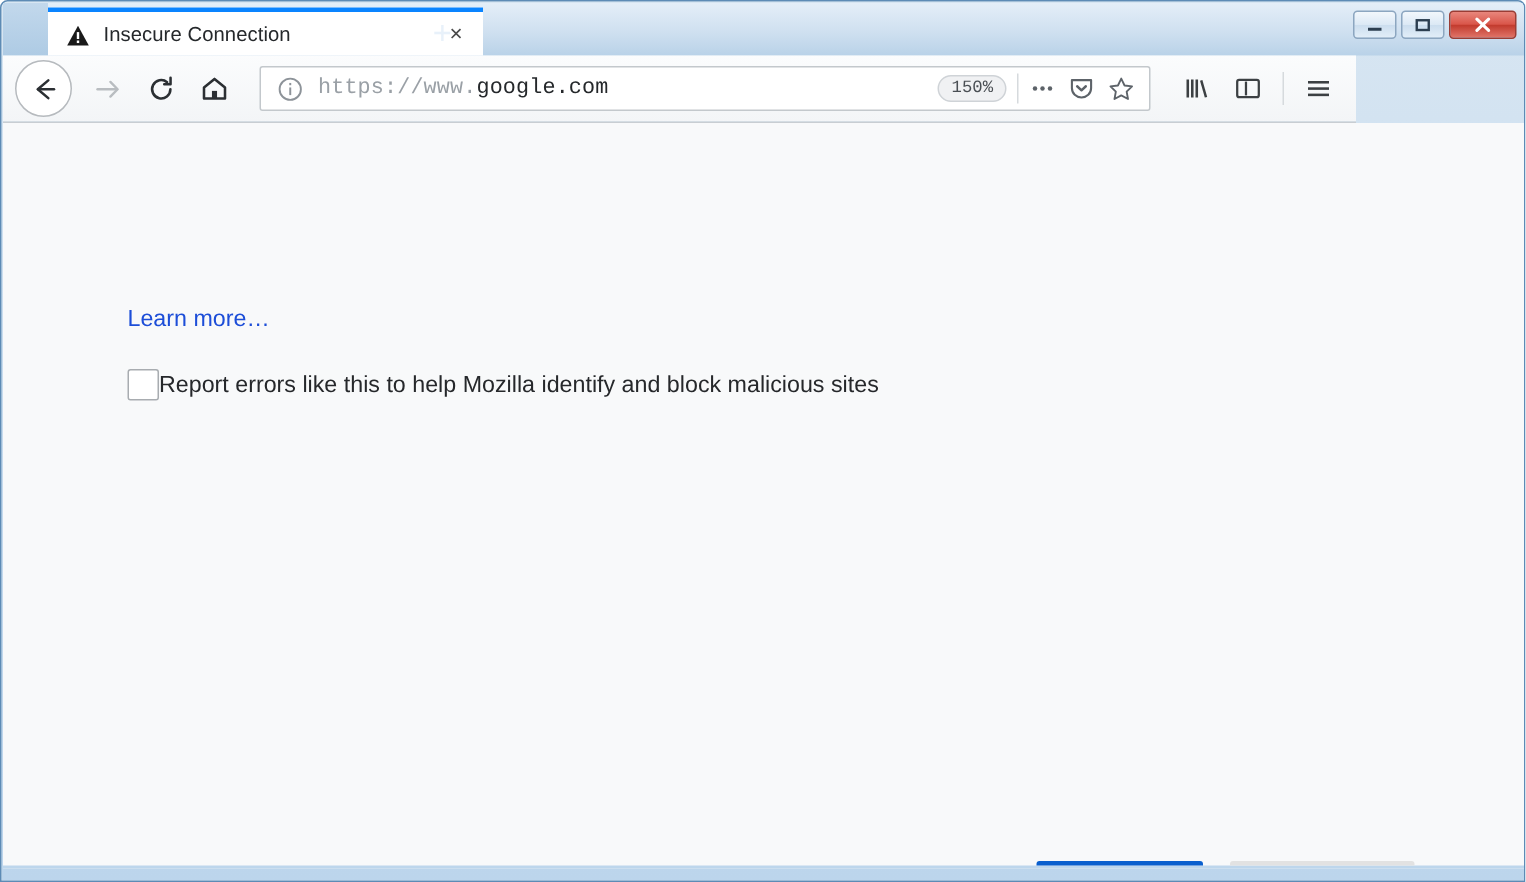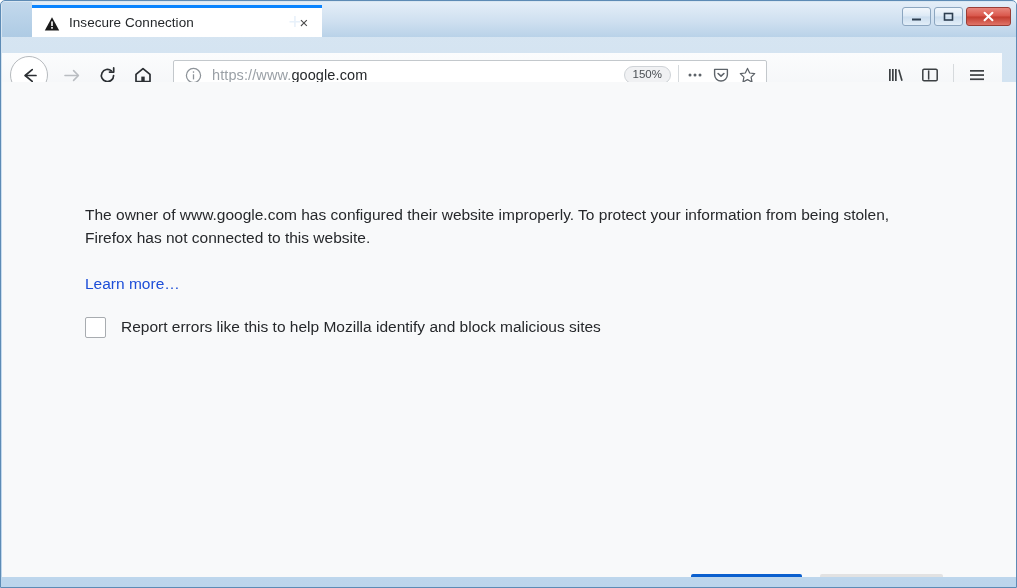--- a/index.html
+++ b/index.html
@@ -109,27 +109,28 @@
     width: 45px;
     border: 1px solid #9a3d35;
     background: linear-gradient(to bottom, #e8867c 0%, #d9564a 48%, #c23b2e 52%, #e07468 100%);
     color: #ffffff;
   }
   .win-btn-glyph { display: block; }
 
   
   #nav-toolbar {
     position: absolute;
-    left: 1px; top: 52px;
-    width: 1000px; height: 45px;
+    left: 1px; top: 36px;
+    width: 902px; height: 45px;
     background: linear-gradient(to bottom, #fbfcfd, #f3f5f7);
     border-bottom: 1px solid #c8cdd2;
     box-sizing: border-box;
     display: flex;
     align-items: center;
+    font-family: Liberation Mono, monospace;
   }
   .nav-icon-btn {
     width: 34px; height: 34px;
     display: flex; align-items: center; justify-content: center;
     flex: 0 0 auto;
   }
   #back-button {
     width: 36px; height: 36px;
     margin-left: 8px;
     border: 1px solid #b6babe;
@@ -261,21 +262,20 @@
     width: 21px; height: 21px;
     border: 1px solid #a8acb0;
     border-radius: 2px;
     background: #ffffff;
     box-sizing: border-box;
     flex: 0 0 21px;
   }
   #report-label {
     font-size: 15.5px;
     color: #26282b;
-    margin-left: 15px;
   }
 
   #button-row {
     position: absolute;
     left: 689px; top: 492px;
     display: flex;
     gap: 18px;
   }
   .page-button {
     height: 35px;
@@ -425,21 +425,20 @@
           <rect x="3" y="13.4" width="14" height="1.7" fill="#3c4043"></rect>
         </svg>
       </span>
     </div>
   </div>
 
   <div id="content-area">
 
     <div id="error-page">
 
-      <p class="error-paragraph" id="error-paragraph-1">The owner of www.google.com has configured their website improperly. To protect your information from being stolen, Firefox has not connected to this website.</p>
 
 
       <a id="learn-more-link">Learn more…</a>
 
       <div id="report-row">
         <span id="report-checkbox"></span>
         <span id="report-label">Report errors like this to help Mozilla identify and block malicious sites</span>
       </div>
     </div>
 

